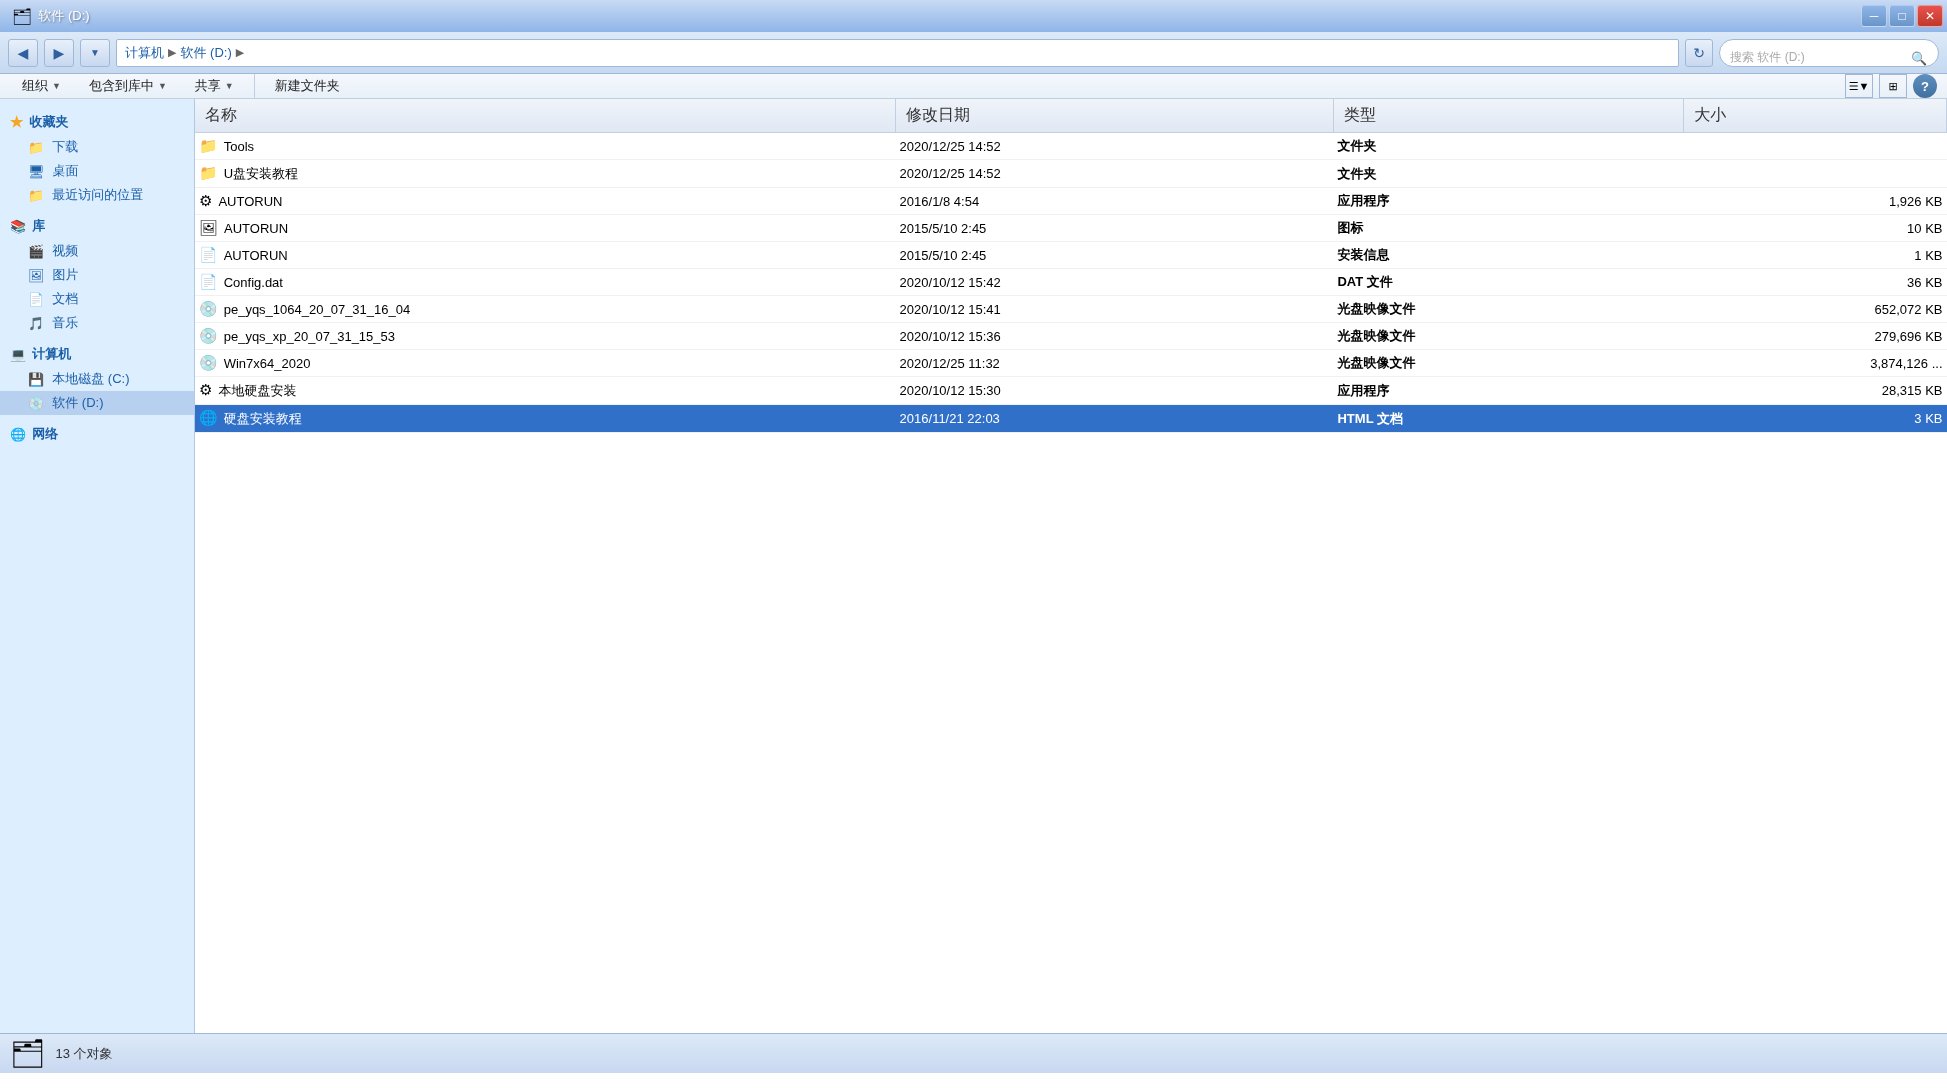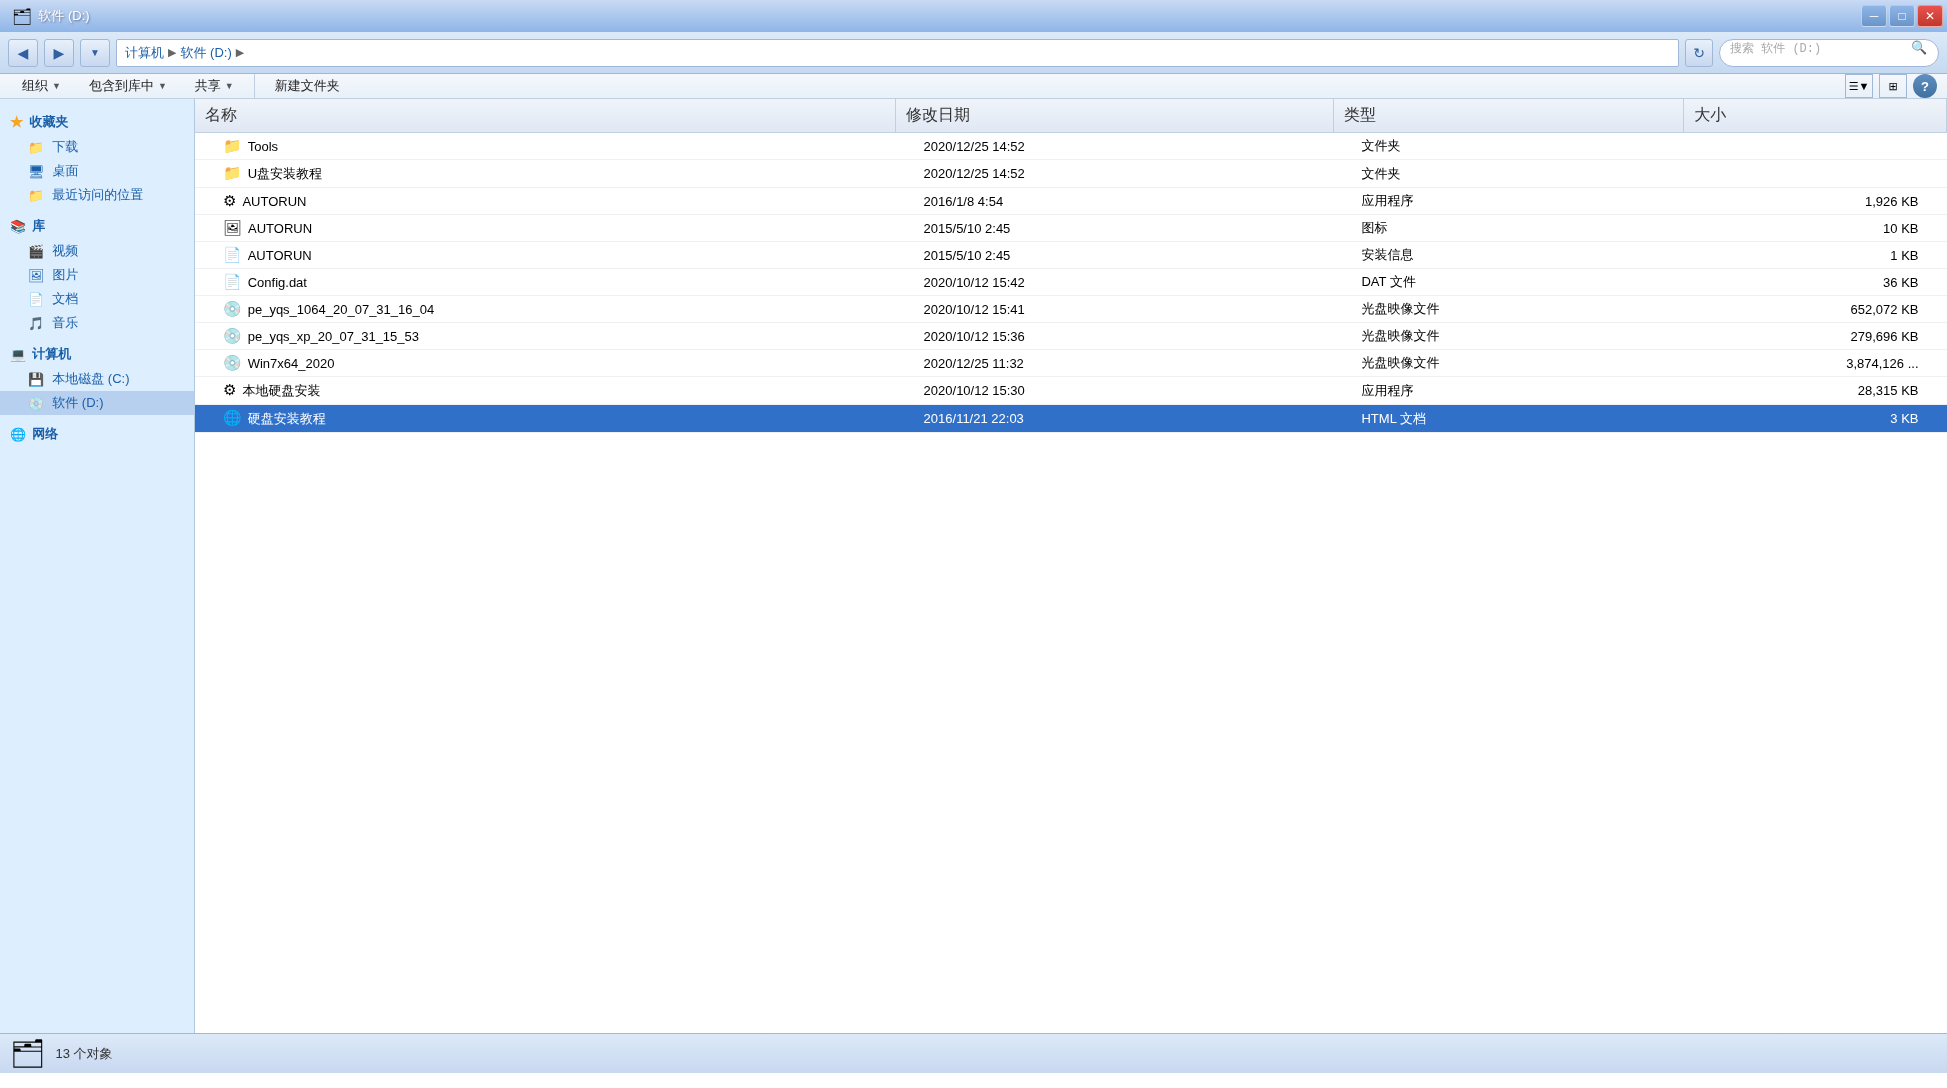--- a/index.html
+++ b/index.html
@@ -106,24 +106,23 @@
       font-size: 14px;
       color: #3060a0;
     }
     .search-bar {
       width: 220px;
       height: 28px;
       background: #fff;
       border: 1px solid #a0b8d8;
       border-radius: 14px;
       display: flex;
-      align-items: flex-start;
+      align-items: flex-end;
       padding: 0 10px;
       gap: 12px;
-      font-family: Liberation Mono, monospace;
     }
     .search-text {
       color: #aaa;
       font-size: 12px;
       flex: 1;
     }
     .search-icon { color: #5080b0; font-size: 13px; }
 
     
     .toolbar {
@@ -241,21 +240,21 @@
       padding: 6px 10px;
       font-size: 16px;
       font-weight: normal;
       color: #333;
       border-right: 1px solid #c0d0e0;
       cursor: pointer;
       user-select: none;
       white-space: nowrap;
     }
     .file-table td {
-      padding: 4px 28px;
+      padding: 4px 4px;
       font-size: 13px;
       border-bottom: 1px solid #eef0f4;
       white-space: nowrap;
     }
     .file-table tr.selected td {
       background: #3070c8;
       color: #fff;
     }
     .file-icon { margin-right: 6px; font-size: 15px; }
 
@@ -267,21 +266,21 @@
       display: flex;
       align-items: center;
       padding: 0 10px;
       gap: 10px;
     }
     .status-text { font-size: 13px; color: #333; }
 
     
     .col-name { width: 40%; }
     .col-date { width: 25%; }
-    .col-type { width: 20%; }
+    .col-type { width: 20%; font-weight: bold; }
     .col-size { width: 15%; text-align: right; }
   </style>
 </head>
 <body>
 
 <div class="titlebar">
   <div class="titlebar-left">
     <span style="font-size:16px;">🗂</span>
     <span class="titlebar-title">软件 (D:)</span>
   </div>

